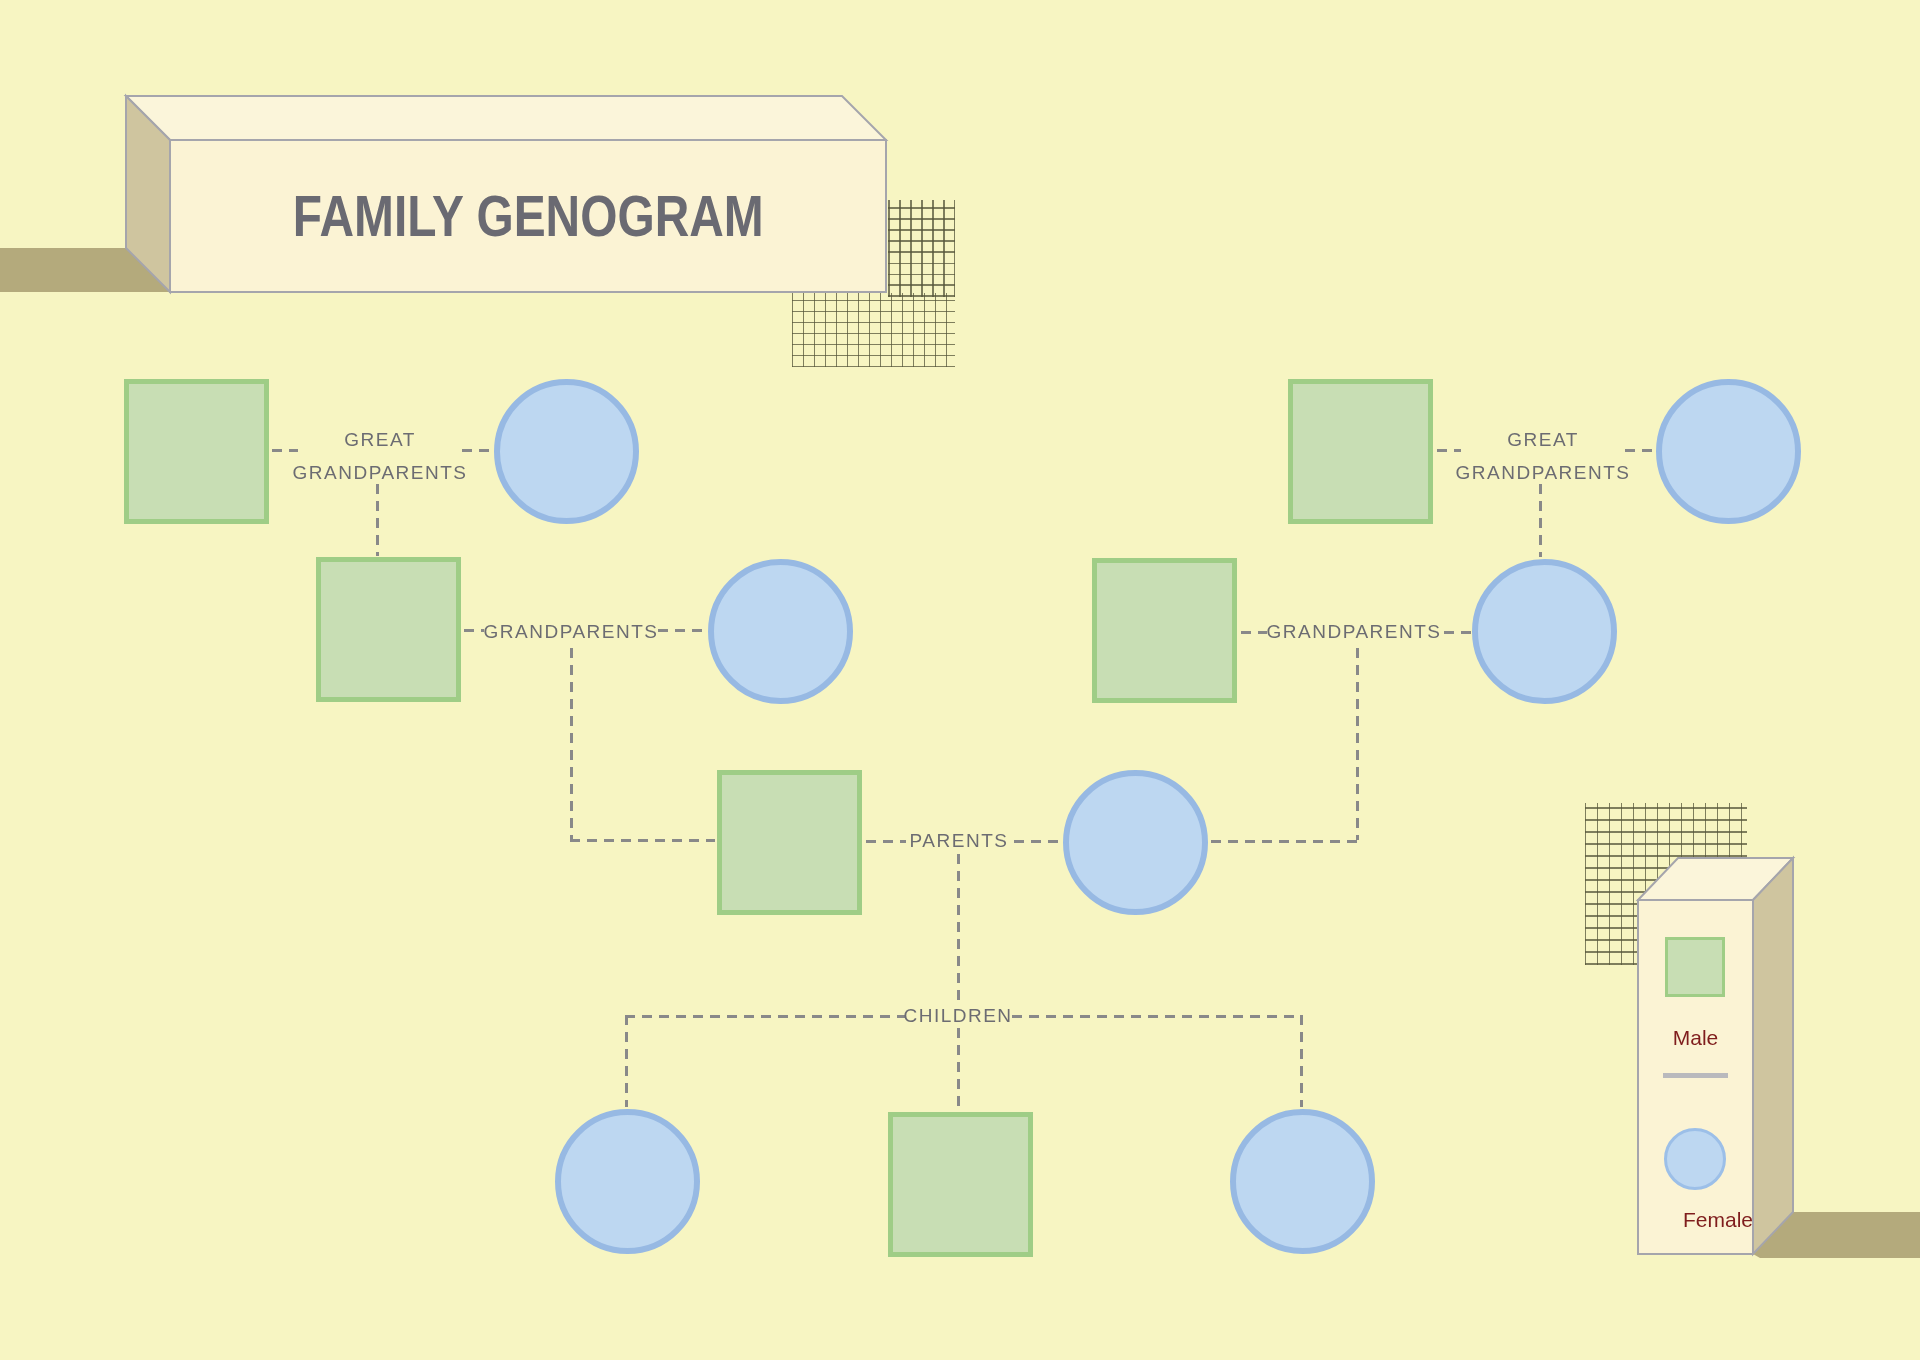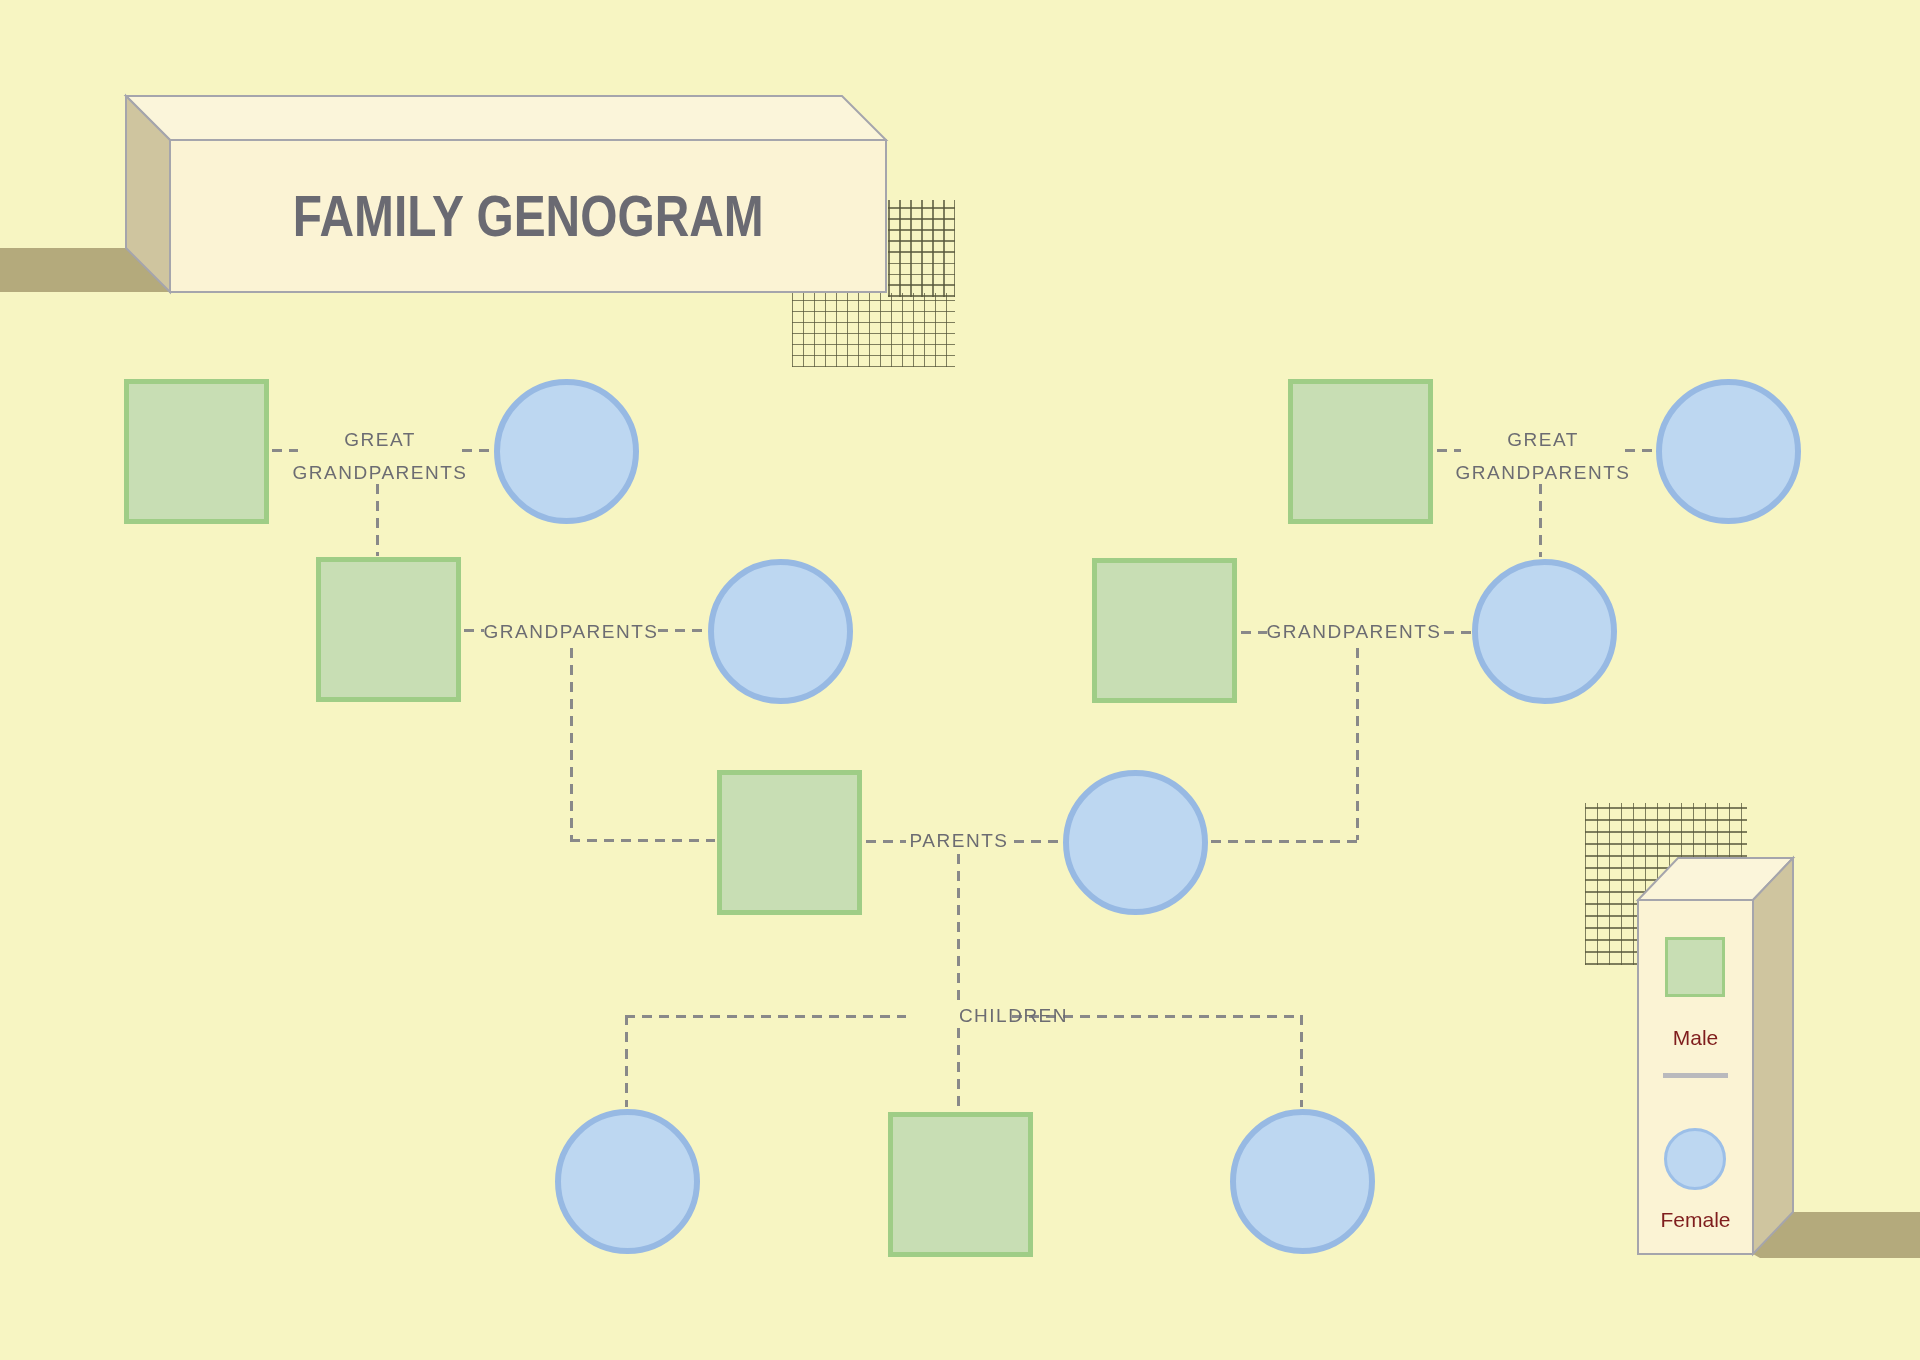--- a/index.html
+++ b/index.html
@@ -124,21 +124,21 @@
     <div class="hd" style="left:1012px;top:1015px;width:291px;"></div>
     <div class="vd" style="left:1300px;top:1015px;height:92px;"></div>
     <div class="vd" style="left:957px;top:1028px;height:82px;"></div>
 
     <div class="lbl" style="left:270px;top:423px;">
       <div>GREAT</div>
       <div>GRANDPARENTS</div>
     </div>
     <div class="lbl" style="left:461px;top:615px;">GRANDPARENTS</div>
     <div class="lbl" style="left:849px;top:824px;">PARENTS</div>
-    <div class="lbl" style="left:848px;top:999px;text-align:right;">CHILDREN</div>
+    <div class="lbl" style="left:848px;top:999px;">CHILDREN</div>
     <div class="lbl" style="left:1433px;top:423px;">
       <div>GREAT</div>
       <div>GRANDPARENTS</div>
     </div>
     <div class="lbl" style="left:1244px;top:615px;">GRANDPARENTS</div>
 
     <div class="sq" style="left:124px;top:379px;"></div>
     <div class="ci" style="left:494px;top:379px;"></div>
     <div class="sq" style="left:316px;top:557px;"></div>
     <div class="ci" style="left:708px;top:559px;"></div>
@@ -152,16 +152,16 @@
 
     <div class="sq" style="left:1288px;top:379px;"></div>
     <div class="ci" style="left:1656px;top:379px;"></div>
     <div class="sq" style="left:1092px;top:558px;"></div>
     <div class="ci" style="left:1472px;top:559px;"></div>
 
     <div class="legend-sq"></div>
     <div class="legend-lbl" style="top:1026px;">Male</div>
     <div class="legend-divider"></div>
     <div class="legend-ci"></div>
-    <div class="legend-lbl" style="top:1208px;">Female</div>
+    <div class="legend-lbl" style="top:1208px;text-align:right;">Female</div>
 
   </div>
 </div>
 
 </body></html>

